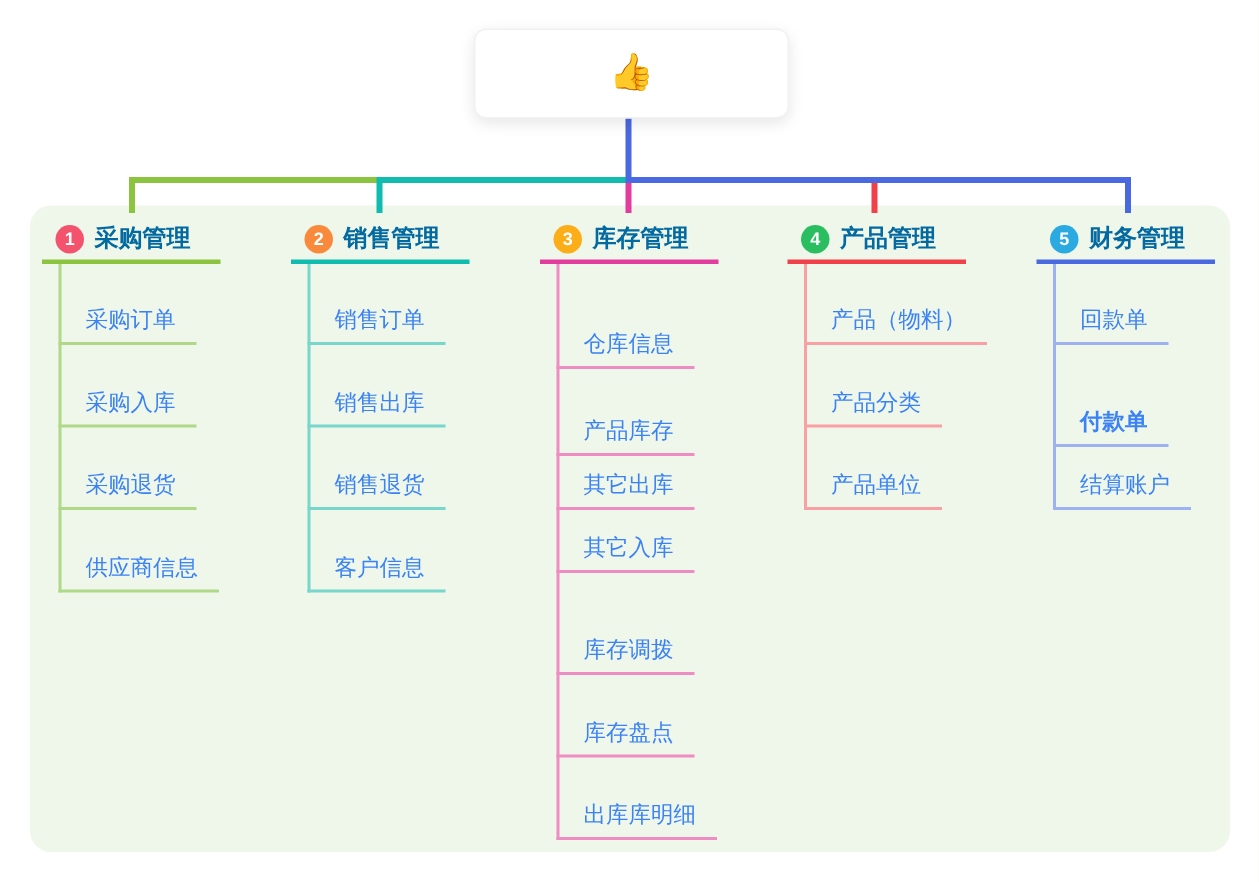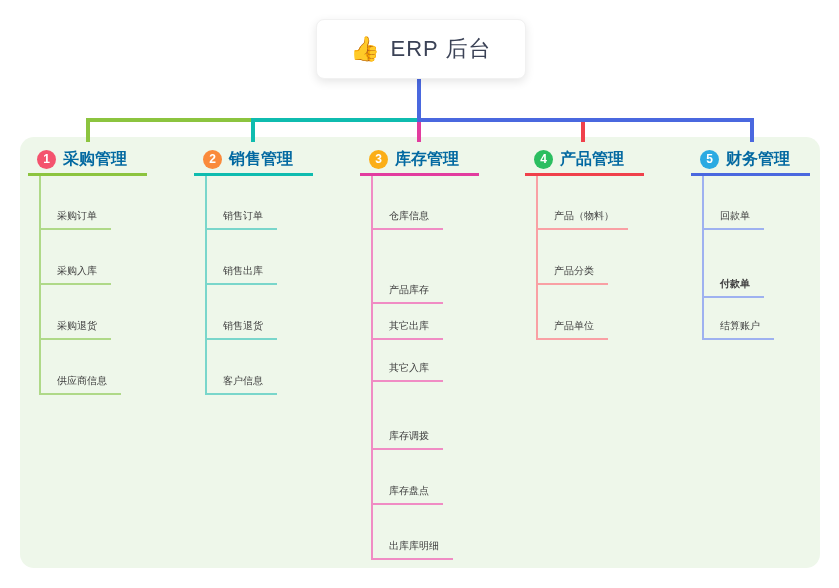--- a/index.html
+++ b/index.html
@@ -32,21 +32,21 @@
     font-weight:700;display:flex;align-items:center;justify-content:center;
     flex:0 0 auto;
   }
   .branch-label{font-size:16px;font-weight:600;color:#0369a1;}
   .branch-underline{position:absolute;left:0;top:27px;width:119px;height:3px;}
   .spine{position:absolute;left:11px;width:2px;}
   .item-row{
     position:absolute;left:11px;height:32px;display:flex;align-items:flex-end;
     width:max-content;padding:0 14px 5px 18px;cursor:pointer;white-space:nowrap;
   }
-  .item-label{font-size:10px;color:#404040;}
+  .item-label{font-size:15px;color:#3b82f6;}
 </style>
 </head>
 <body>
 
 <div class="canvas">
   <div class="panel"></div>
 
   <div id="connectors">
       <div class="line" style="left: 417px; top: 79px; width: 4px; height: 43px; background: rgb(74, 104, 223);"></div>
       <div class="line" style="left: 86px; top: 118px; width: 169px; height: 4px; background: rgb(140, 196, 63);"></div>
@@ -54,21 +54,20 @@
       <div class="line" style="left: 417px; top: 118px; width: 337px; height: 4px; background: rgb(74, 104, 223);"></div>
       <div class="line" style="left: 86px; top: 122px; width: 4px; height: 20px; background: rgb(140, 196, 63);"></div>
       <div class="line" style="left: 251px; top: 122px; width: 4px; height: 20px; background: rgb(15, 188, 175);"></div>
       <div class="line" style="left: 417px; top: 122px; width: 4px; height: 20px; background: rgb(226, 60, 159);"></div>
       <div class="line" style="left: 581px; top: 122px; width: 4px; height: 20px; background: rgb(240, 65, 75);"></div>
       <div class="line" style="left: 750px; top: 122px; width: 4px; height: 20px; background: rgb(74, 104, 223);"></div>
     </div>
 
   <div class="root-node">
     <span class="root-emoji">👍</span>
-    <span class="root-label">ERP 后台</span>
   </div>
 
   <div id="branches">
       <div class="branch" style="left: 28px;">
         <div class="branch-header">
           <div class="badge" style="background: rgb(244, 83, 110);">1</div>
           <div class="branch-label">采购管理</div>
         </div>
         <div class="branch-underline" style="background: rgb(140, 196, 63);"></div>
         <div class="spine" style="top: 30px; height: 219px; background: rgb(175, 217, 136);"></div>
@@ -105,21 +104,21 @@
           <div class="item-label">客户信息</div>
         </div>
       </div>
       <div class="branch" style="left: 360px;">
         <div class="branch-header">
           <div class="badge" style="background: rgb(251, 174, 23);">3</div>
           <div class="branch-label">库存管理</div>
         </div>
         <div class="branch-underline" style="background: rgb(226, 60, 159);"></div>
         <div class="spine" style="top: 30px; height: 384px; background: rgb(240, 140, 196);"></div>
-        <div class="item-row" style="top: 52px; border-bottom: 2px solid rgb(240, 140, 196); font-family: Liberation Mono, monospace;">
+        <div class="item-row" style="top: 68px; border-bottom: 2px solid rgb(240, 140, 196); font-family: Liberation Mono, monospace;">
           <div class="item-label">仓库信息</div>
         </div>
         <div class="item-row" style="top: 107px; border-bottom: 2px solid rgb(240, 140, 196); margin-top: 19px;">
           <div class="item-label">产品库存</div>
         </div>
         <div class="item-row" style="top: 162px; border-bottom: 2px solid rgb(240, 140, 196);">
           <div class="item-label">其它出库</div>
         </div>
         <div class="item-row" style="top: 204px; border-bottom: 2px solid rgb(240, 140, 196);">
           <div class="item-label">其它入库</div>

